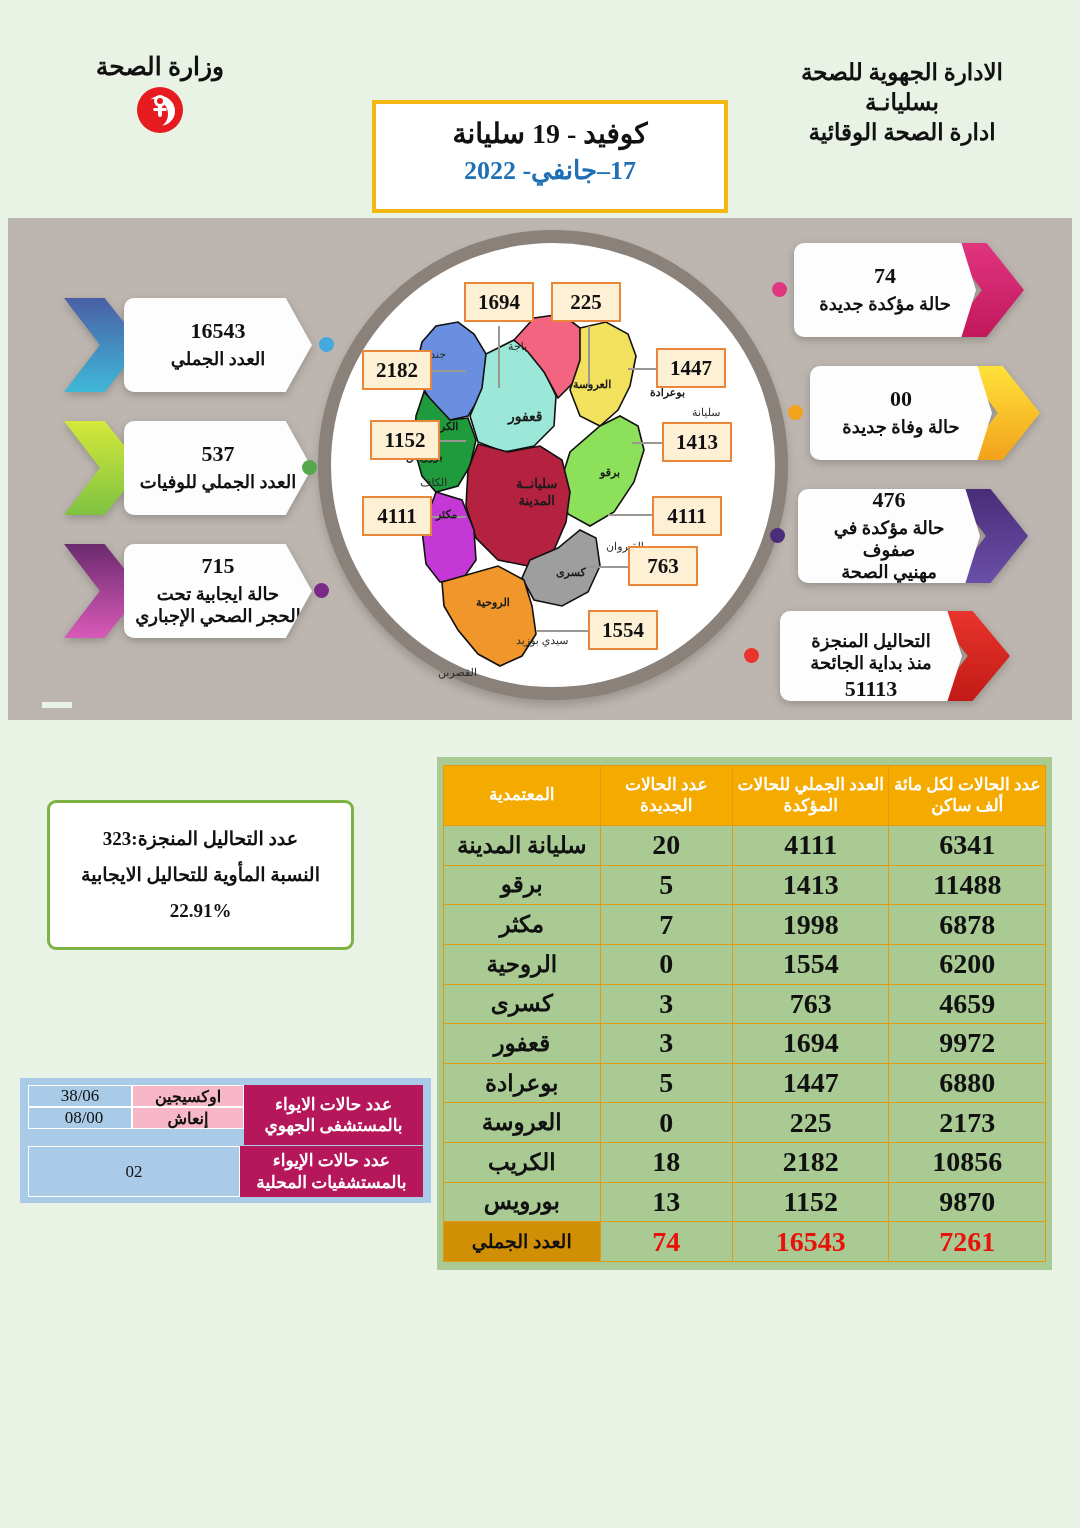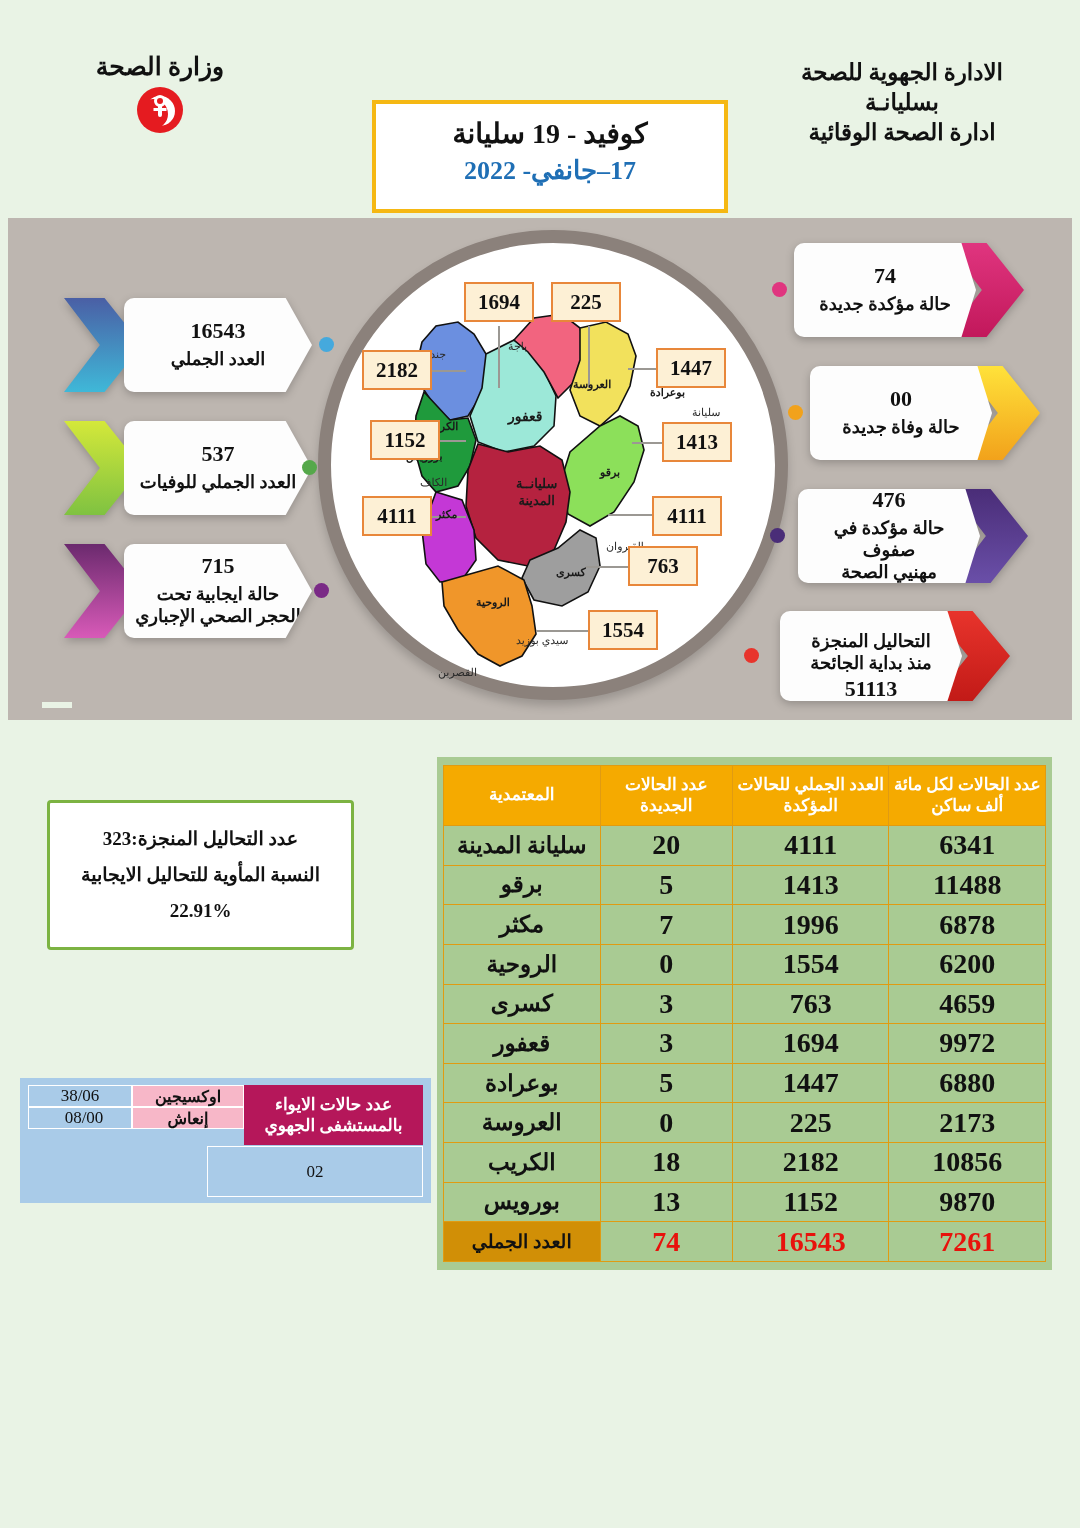--- a/index.html
+++ b/index.html
@@ -134,21 +134,21 @@
   #map-svg{ position:absolute; left:310px; top:12px; width:470px; height:470px; z-index:4;}
   .mlabel{
     position:absolute; font-size:11px; font-weight:bold; color:#1a1a1a; z-index:6;
     white-space:nowrap;
   }
   .mout{ position:absolute; font-size:11px; color:#2a2a2a; z-index:6; white-space:nowrap; }
 
   
   #analysis{
     position:absolute; left:47px; top:800px; width:307px; height:150px;
-    background:#fff; border:3px solid #7cb342; border-radius:4px;
+    background:#fff; border:3px solid #7cb342; border-radius:9px;
     display:flex; flex-direction:column; align-items:center; justify-content:center;
     text-align:center; line-height:1.9;
   }
   #analysis div{ font-size:19px; font-weight:bold; color:#111; }
 
   
   #hosp{
     position:absolute; left:20px; top:1078px; width:411px; height:125px;
     background:#a9cbe8; padding:7px 8px;
   }
@@ -366,20 +366,22 @@
         <div class="hsub" style="width:112px; border:1px solid #fff;">اوكسيجين</div>
         <div class="hval" style="width:104px; border:1px solid #fff;">38/06</div>
       </div>
       <div class="hrow" style="height:30px;">
         <div class="hsub" style="width:112px; border:1px solid #fff;">إنعاش</div>
         <div class="hval" style="width:104px; border:1px solid #fff;padding-left:8px;">08/00</div>
       </div>
     </div>
   </div>
   <div class="hrow" style="height:51px; margin-top:31px;">
+    <div class="hlabel" style="width:187px;">عدد حالات الإيواء
+بالمستشفيات المحلية</div>
     <div class="hval" style="width:216px; border:1px solid #fff;">02</div>
   </div>
 </div>
 
 <div id="tbl-wrap">
   <table>
     <thead>
       <tr>
         <th style="width:26%;">عدد الحالات لكل مائة ألف ساكن</th>
         <th style="width:26%;">العدد الجملي للحالات المؤكدة</th>
@@ -395,21 +397,21 @@
           <td class="delg">سليانة المدينة</td>
         </tr>
         <tr>
           <td>11488</td>
           <td>1413</td>
           <td>5</td>
           <td class="delg">برقو</td>
         </tr>
         <tr>
           <td>6878</td>
-          <td>1996</td>
+          <td>1998</td>
           <td>7</td>
           <td class="delg">مكثر</td>
         </tr>
         <tr>
           <td>6200</td>
           <td>1554</td>
           <td>0</td>
           <td class="delg">الروحية</td>
         </tr>
         <tr>

